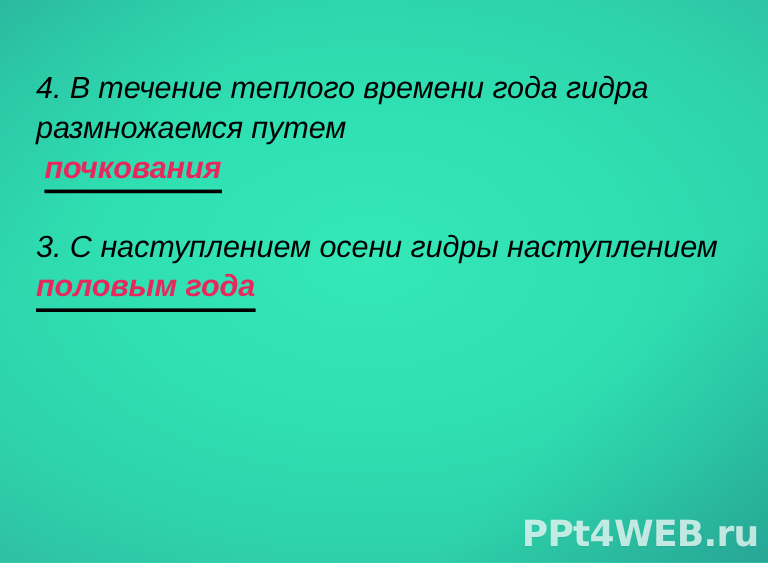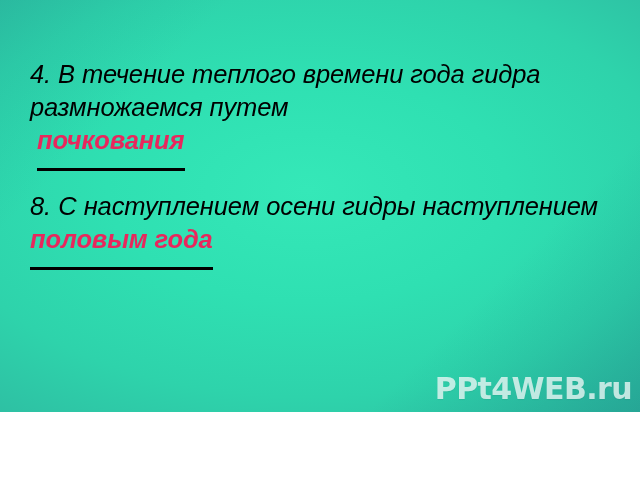--- a/index.html
+++ b/index.html
@@ -9,21 +9,21 @@
   body {
     width: 640px;
     height: 480px;
     overflow: hidden;
     font-family: "Liberation Sans", sans-serif;
   }
 
   #slide {
     position: relative;
     width: 640px;
-    height: 412px;
+    height: 469px;
     overflow: hidden;
     background-color: #2ddfb2;
     background-image:
       radial-gradient(ellipse 120% 105% at 48% 46%,
         #35e8b8 0%,
         #2fe0b2 26%,
         #2ed3ab 48%,
         #2ebda2 68%,
         #2da69a 84%,
         #2f9a94 100%);
@@ -66,21 +66,21 @@
 
   .para-gap {
     height: 33px;
   }
 
   .highlight {
     color: #e8275d;
     font-weight: bold;
     font-style: italic;
     border-bottom: 3px solid #000000;
-    padding-bottom: 14px;
+    padding-bottom: 4px;
   }
 
   .lead-space {
     white-space: pre;
   }
 
   #watermark {
     position: absolute;
     right: 8px;
     bottom: 6px;
@@ -99,20 +99,20 @@
 
 <div id="slide">
 
   <div id="text-body">
 
     <p class="para"><span>4. В течение теплого времени года</span>
       <span>гидра размножаемся путем</span><br><span class="lead-space"> </span><span class="highlight">почкования</span></p>
 
     <div class="para-gap"></div>
 
-    <p class="para justify"><span>8. С наступлением осени гидры</span>
+    <p class="para justify"><span>3. С наступлением осени гидры</span>
       <span>наступлением</span> <span class="highlight">половым года</span></p>
 
   </div>
 
   <div id="watermark">PPt4WEB.ru</div>
 
 </div>
 
 </body></html>

